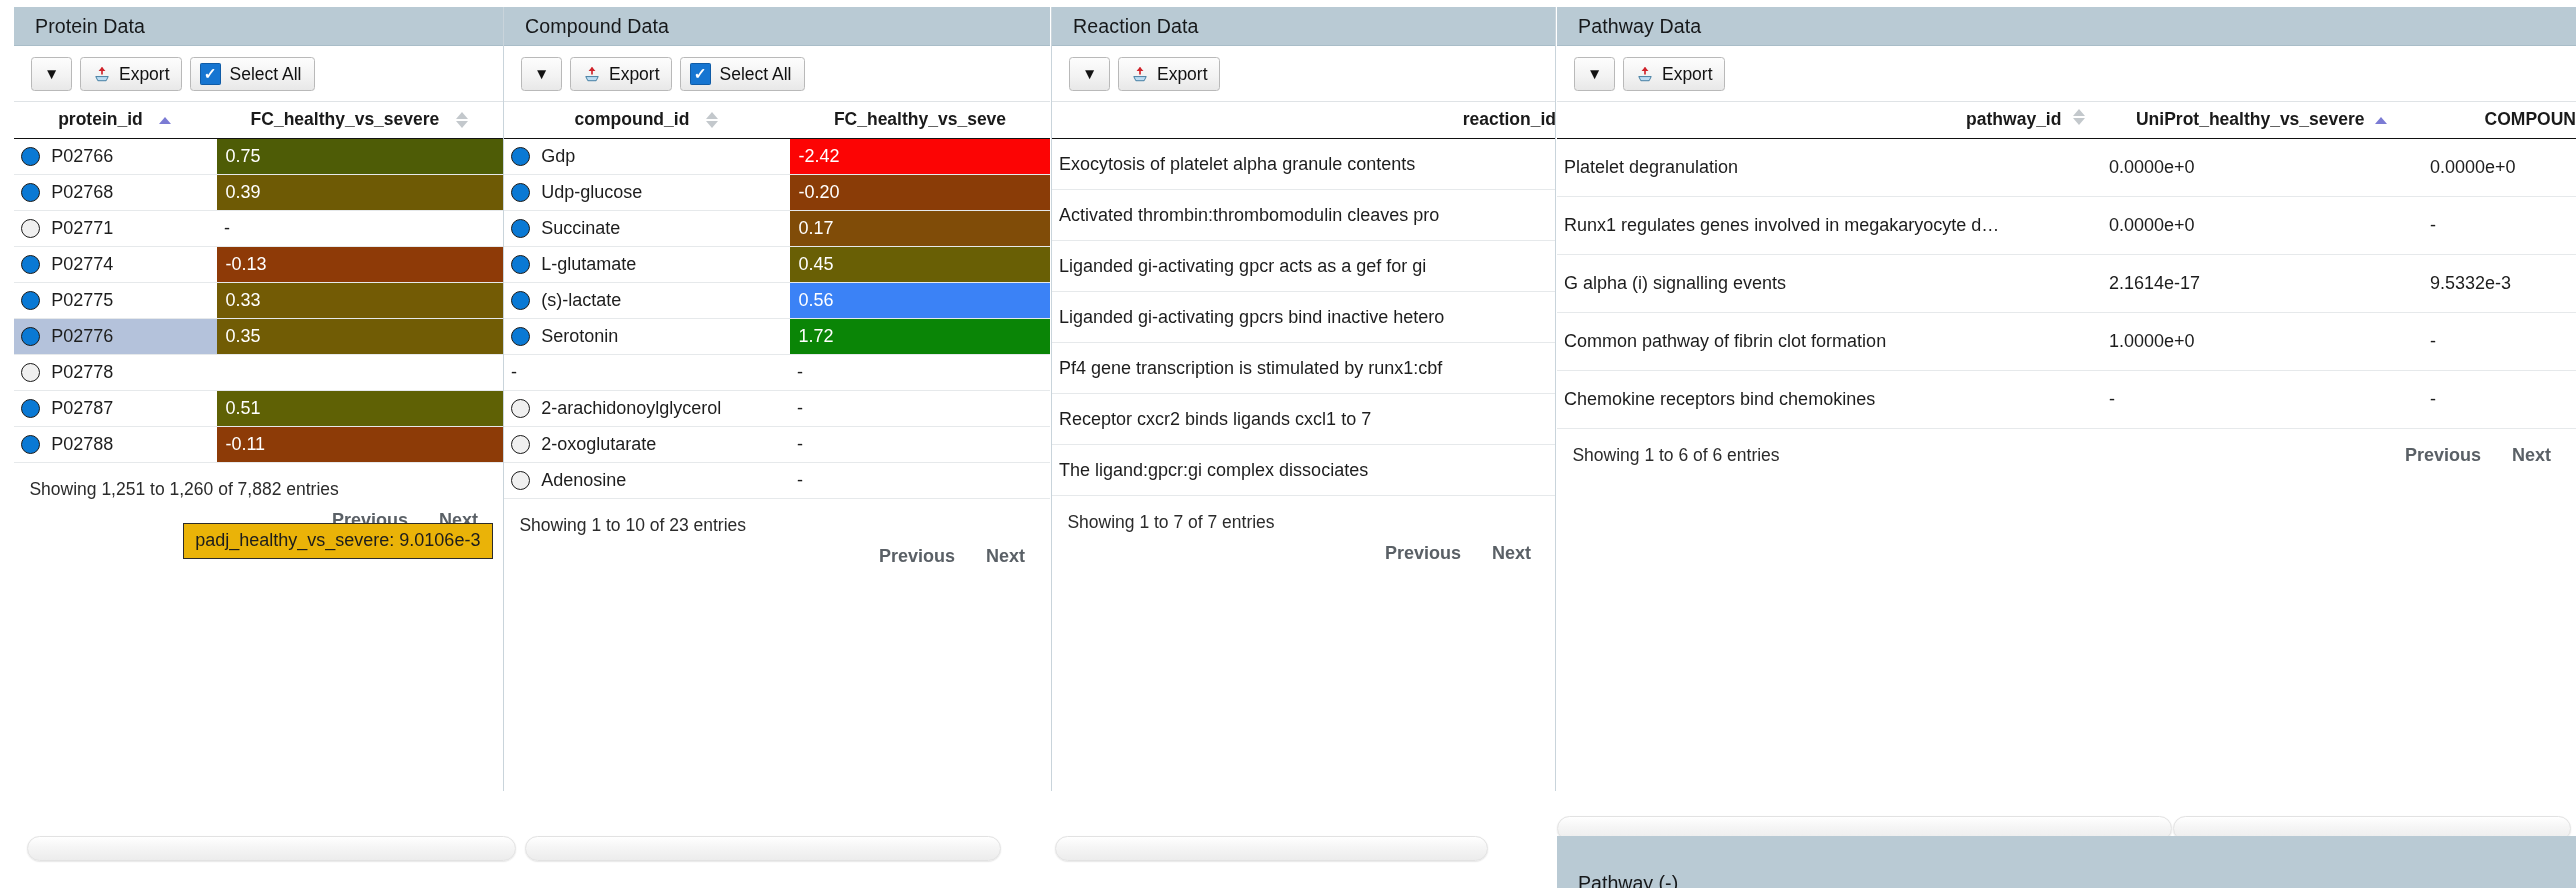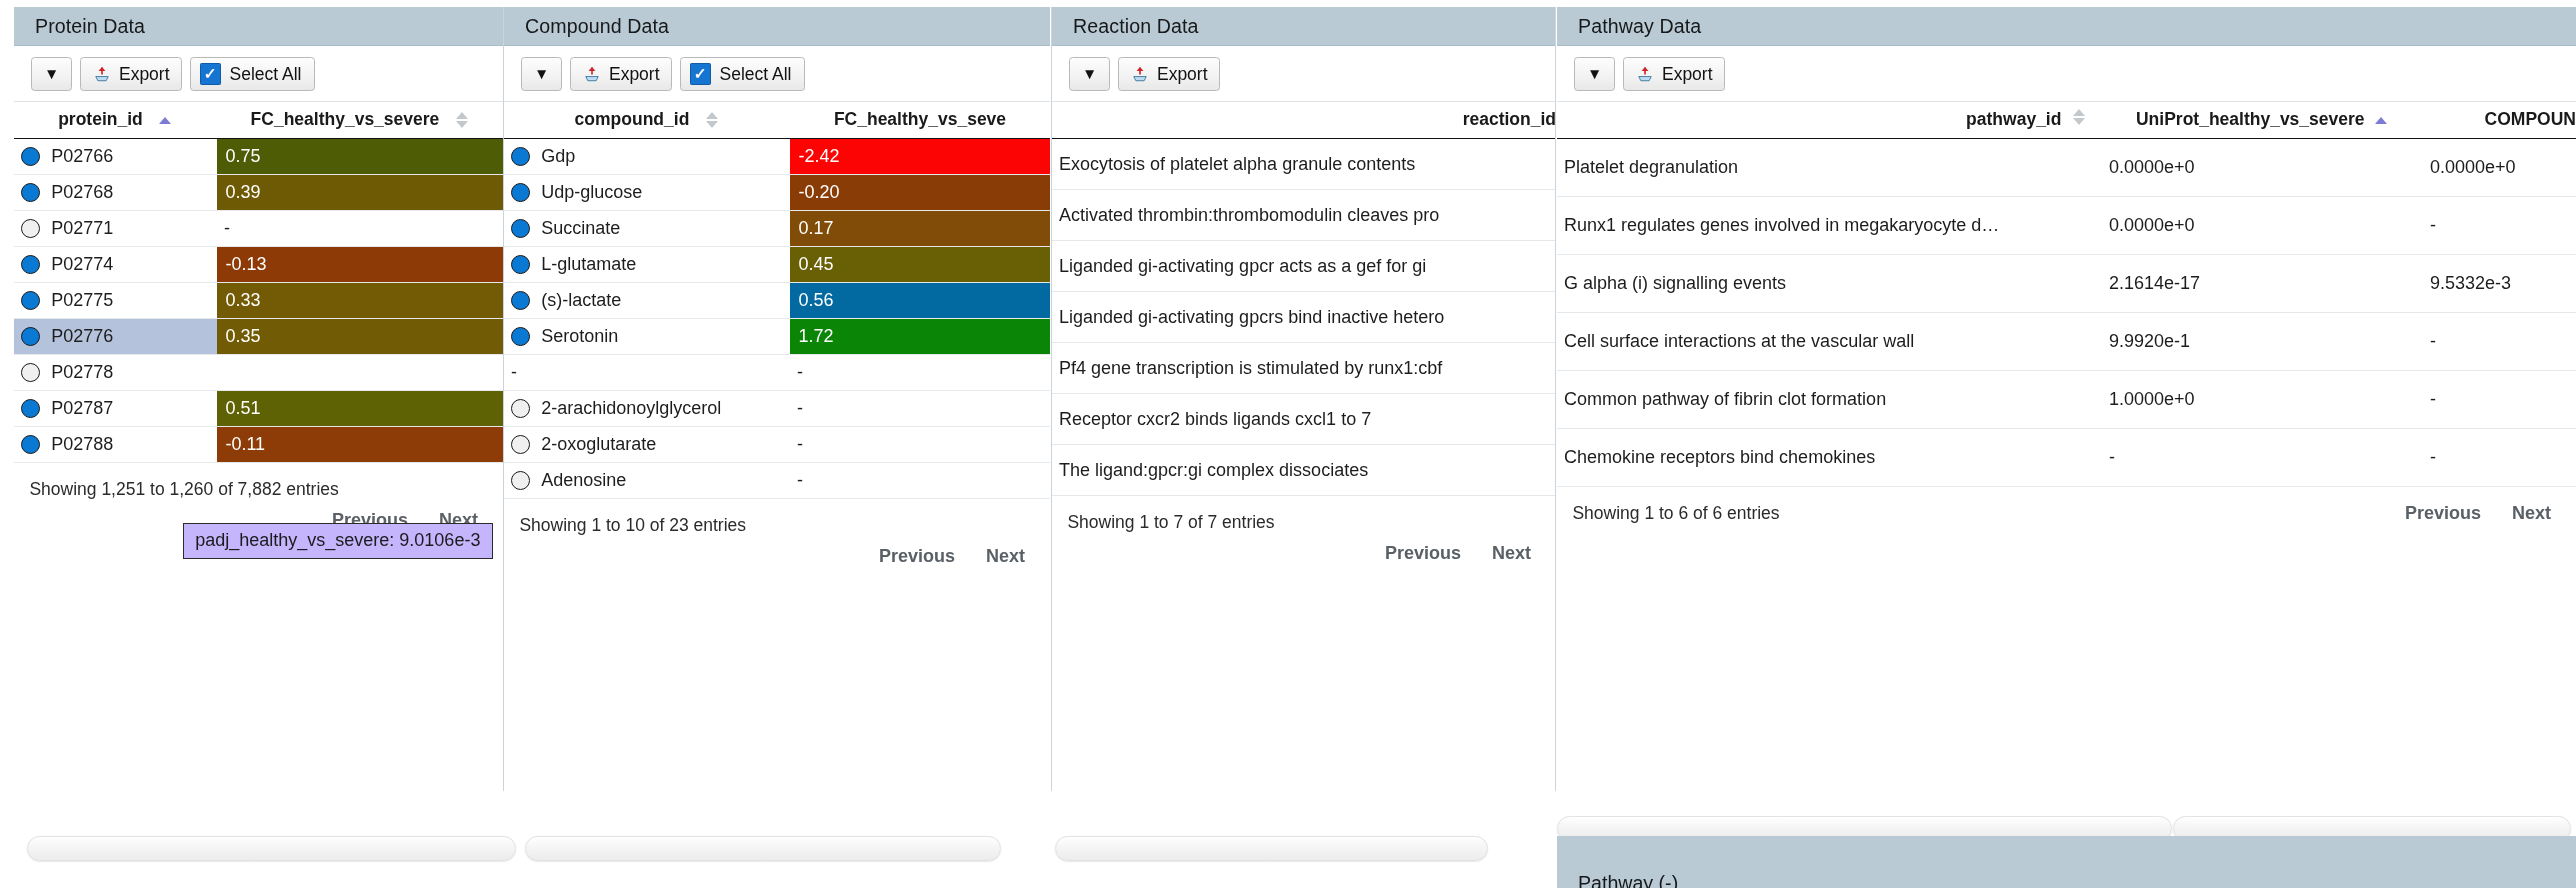--- a/index.html
+++ b/index.html
@@ -83,21 +83,21 @@
   
   .hbar{
     position:absolute;height:25px;border-radius:12.6px;
     background:linear-gradient(180deg,#ffffff 0%,#f6f6f6 40%,#ececec 100%);
     border:0.7px solid #e2e2e2;box-sizing:border-box;
     box-shadow:0 0.7px 1.4px rgba(0,0,0,.12);
   }
 
   
   .tooltip{
-    position:absolute;background:#c4b5fd;border:0.7px solid #2b2b2b;
+    position:absolute;background:#eab308;border:0.7px solid #2b2b2b;
     padding:6.3px 11.2px;font-size:18px;color:#1c1c1c;white-space:nowrap;z-index:40;
   }
 
   
   .bottom-strip{position:absolute;left:1557px;top:836px;width:1019px;height:53px;background:#b9cad4;}
   .bottom-label{position:absolute;left:1578px;top:872px;font-size:19.6px;color:#16181a;}
 </style>
 </head>
 <body>
 
@@ -247,21 +247,21 @@
           <tr>
             <td class="idcell"><span class="dot on"></span><span>Succinate</span></td>
             <td class="valcell" style="background:#804c08">0.17</td>
           </tr>
           <tr>
             <td class="idcell"><span class="dot on"></span><span>L-glutamate</span></td>
             <td class="valcell" style="background:#695f05">0.45</td>
           </tr>
           <tr>
             <td class="idcell"><span class="dot on"></span><span>(s)-lactate</span></td>
-            <td class="valcell" style="background:#0369a1">0.56</td>
+            <td class="valcell" style="background:#3b82f6">0.56</td>
           </tr>
           <tr>
             <td class="idcell"><span class="dot on"></span><span>Serotonin</span></td>
             <td class="valcell" style="background:#0a8506">1.72</td>
           </tr>
           <tr>
             <td class="plaincell">-</td>
             <td class="plaincell">-</td>
           </tr>
           <tr>
@@ -409,25 +409,20 @@
             <td class="plaincell" style="height:57px">Runx1 regulates genes involved in megakaryocyte d…</td>
             <td class="plaincell">0.0000e+0</td>
             <td class="plaincell">-</td>
           </tr>
           <tr>
             <td class="plaincell" style="height:57px">G alpha (i) signalling events</td>
             <td class="plaincell">2.1614e-17</td>
             <td class="plaincell">9.5332e-3</td>
           </tr>
           <tr>
-            <td class="plaincell" style="height:57px">Cell surface interactions at the vascular wall</td>
-            <td class="plaincell">9.9920e-1</td>
-            <td class="plaincell">-</td>
-          </tr>
-          <tr>
             <td class="plaincell" style="height:57px">Common pathway of fibrin clot formation</td>
             <td class="plaincell">1.0000e+0</td>
             <td class="plaincell">-</td>
           </tr>
           <tr>
             <td class="plaincell" style="height:57px">Chemokine receptors bind chemokines</td>
             <td class="plaincell">-</td>
             <td class="plaincell">-</td>
           </tr>
         </tbody>

